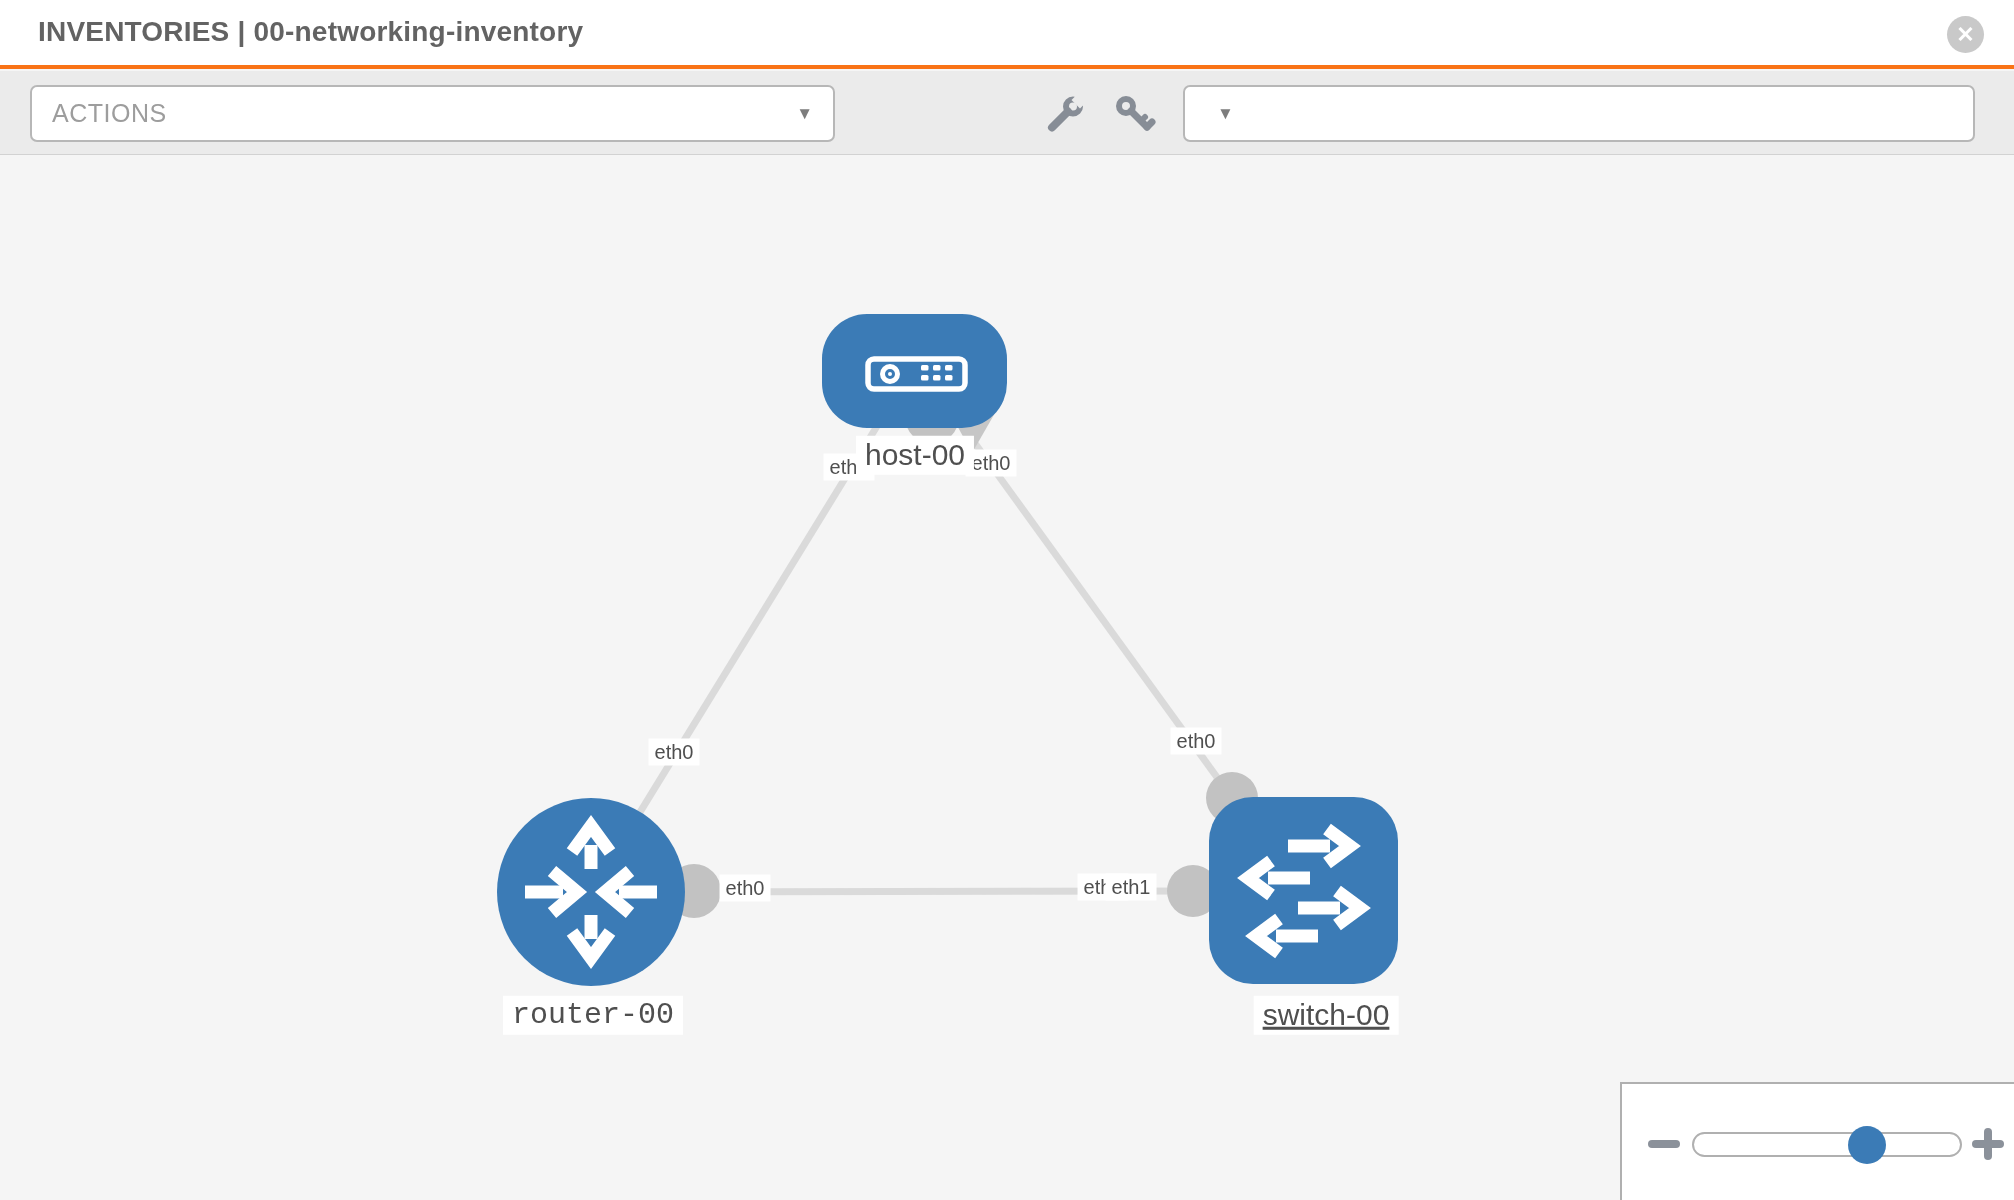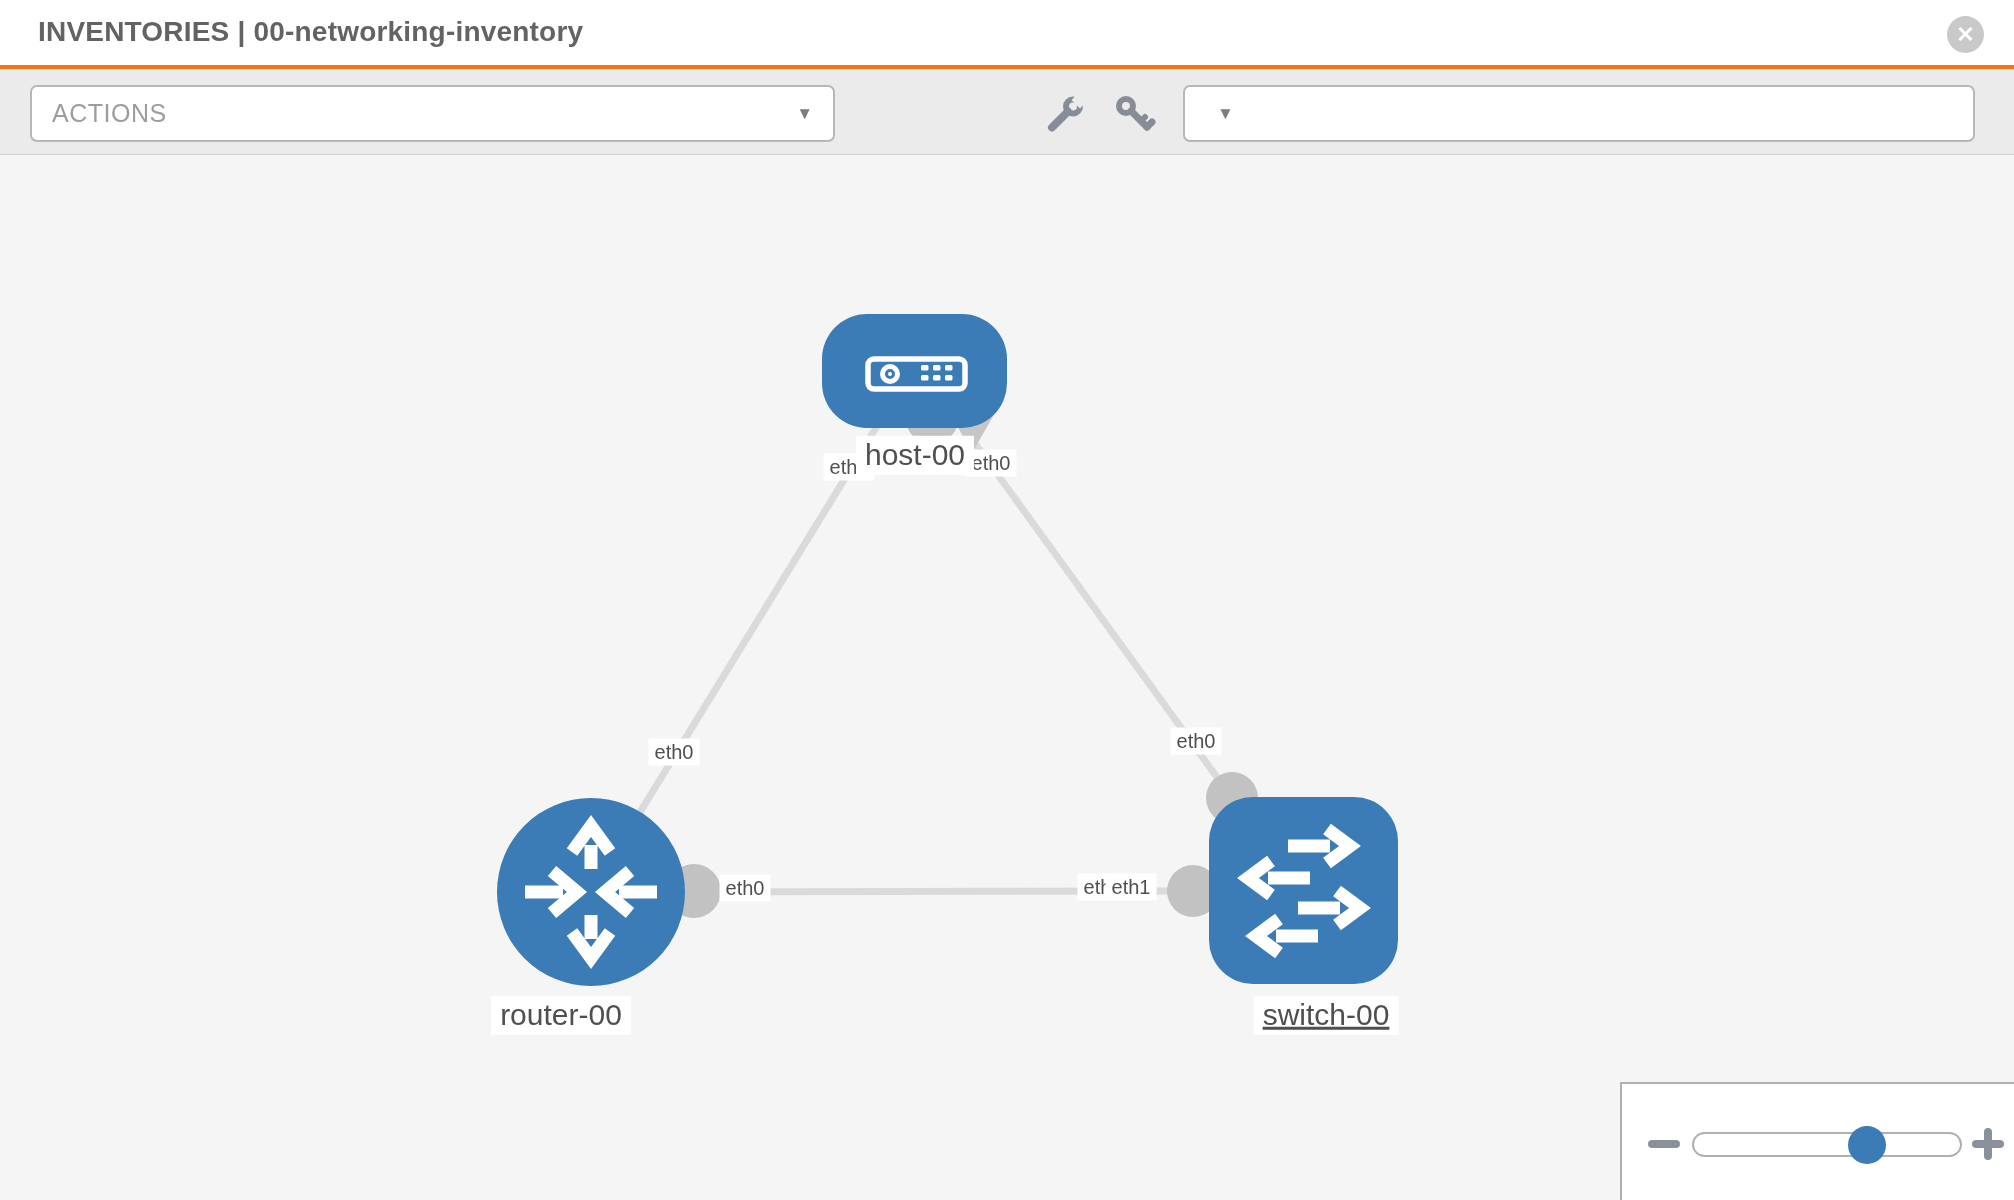--- a/index.html
+++ b/index.html
@@ -157,21 +157,21 @@
 
     <div class="chip if-label" style="left:674px;  top:597px;">eth0</div>
     <div class="chip if-label" style="left:849px;  top:312px;">eth0</div>
     <div class="chip if-label" style="left:991px;  top:308px;">eth0</div>
     <div class="chip if-label" style="left:1196px; top:586px;">eth0</div>
     <div class="chip if-label" style="left:745px;  top:733px;">eth0</div>
     <div class="chip if-label" style="left:1103px; top:732px; z-index:1;">eth0</div>
     <div class="chip if-label" style="left:1131px; top:732px; z-index:2;">eth1</div>
 
     <div class="chip node-label" style="left:915px;  top:300px; z-index:3;">host-00</div>
-    <div class="chip node-label" style="left:561px;  top:860px;">router-00</div>
+    <div class="chip node-label" style="left:593px;  top:860px;font-family:Liberation Mono, monospace;">router-00</div>
     <div class="chip node-label" style="left:1326px; top:860px;text-decoration:underline;">switch-00</div>
   </div>
 
   <div class="zoom-panel">
     <div class="zoom-level">130%</div>
     <div class="zoom-minus"></div>
     <div class="zoom-track">
       <div class="zoom-thumb"></div>
     </div>
     <div class="zoom-plus"></div>

